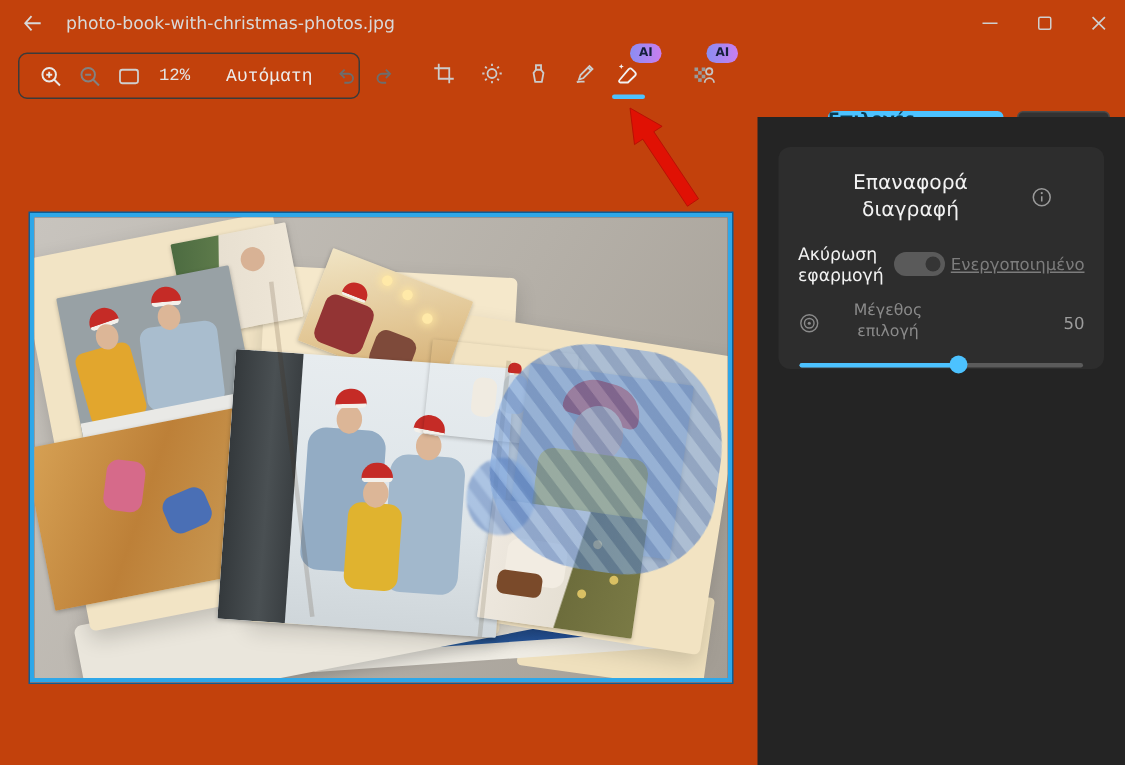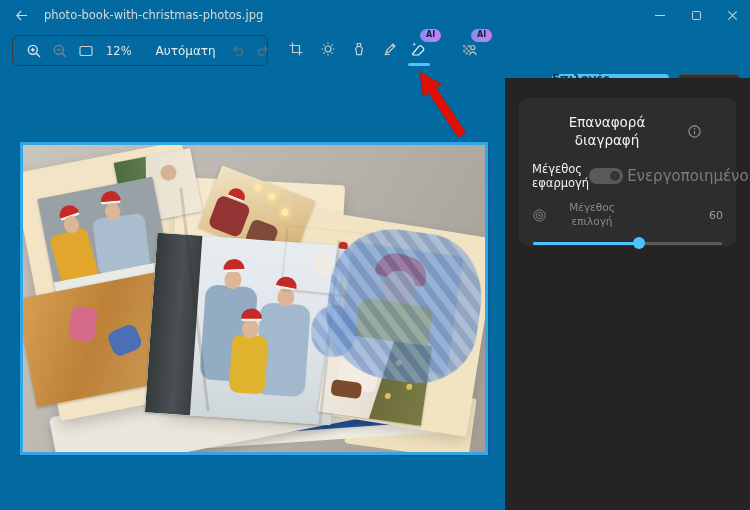--- a/index.html
+++ b/index.html
@@ -1,39 +1,39 @@
 <!DOCTYPE html>
 <html><head>
 <meta charset="utf-8">
 <style>
   * { box-sizing: border-box; margin: 0; padding: 0; }
   html,body { background:#111; }
   .app {
     position: relative; width: 750px; height: 510px; overflow: hidden;
-    background: #0369a1;
+    background: #c2410c;
     font-family: "DejaVu Sans", "Liberation Sans", sans-serif;
     color: #e8e8e8;
   }
   svg { display:block; }
 
   
   .titlebar { position:absolute; left:0; top:0; width:750px; height:30px; display:flex; align-items:center; }
   .back-btn { width:30px; height:30px; margin-left:6px; display:flex; align-items:center; justify-content:center; cursor:pointer; }
   .file-title { font-size:11.5px; color:#d9d9d9; margin-left:8px; }
   .win-controls { margin-left:auto; display:flex; height:30px; }
   .win-btn { width:36px; height:30px; display:flex; align-items:center; justify-content:center; cursor:pointer; }
   .min-glyph { width:10px; height:1px; background:#cfcfcf; }
   .max-glyph { width:9px; height:9px; border:1px solid #cfcfcf; border-radius:1.5px; }
 
   
   .toolbar { position:absolute; left:0; top:32px; width:750px; height:38px; }
   .zoom-group {
-    position:absolute; left:12px; top:3px; width:256px; height:31px;
+    position:absolute; left:12px; top:3px; width:228px; height:31px;
     border:1px solid #3b3b3b; border-radius:6px;
-    display:flex; align-items:center; padding:0 8px; gap:0;
+    display:flex; align-items:center; padding:0 8px; gap:0;font-family:Liberation Mono, monospace;
   }
   .tb-ic { width:26px; height:26px; display:flex; align-items:center; justify-content:center; cursor:pointer; border-radius:4px; flex:0 0 auto; }
   .zoom-pct { font-size:11.5px; color:#e3e3e3; padding:0 7px; cursor:pointer; }
   .vdiv { width:1px; height:16px; background:#454545; margin:0 4px; }
   .reset-lbl { font-size:12px; color:#ececec; padding:0 9px; cursor:pointer; white-space:nowrap; }
   .tool-btn { position:absolute; top:3px; width:28px; height:28px; display:flex; align-items:center; justify-content:center; cursor:pointer; }
   .ai-badge {
     position:absolute; top:-6px; left:16px; padding:1px 6px 2px;
     background:linear-gradient(90deg,#8a8df2,#c97ef0);
     border-radius:9px; font-size:8px; font-weight:bold; color:#15203c; line-height:10px;
@@ -56,21 +56,21 @@
   .sidebar { position:absolute; left:505px; top:78px; width:245px; height:432px; background:#242424; }
   .panel-card { position:absolute; left:14px; top:20px; width:217px; height:148px; background:#2d2d2d; border-radius:8px; }
   .card-title-row { display:flex; align-items:center; justify-content:center; gap:26px; padding-top:15px; }
   .card-title { width:108px; text-align:center; font-size:13.5px; line-height:1.35; color:#f2f2f2; }
   .row-toggle { display:flex; align-items:center; margin-top:13px; padding:0 13px; }
   .toggle-label { font-size:11.5px; color:#f2f2f2; flex:1; }
   .toggle {
     width:34px; height:16px; border-radius:9px; background:#5a5a5a; position:relative; cursor:pointer; flex:0 0 auto;
   }
   .toggle-knob { position:absolute; right:3px; top:3px; width:10px; height:10px; border-radius:50%; background:#353535; }
-  .toggle-state { font-size:15px; color:#7c7c7c; margin-left:4px; white-space:nowrap; }
+  .toggle-state { font-size:11px; color:#7c7c7c; margin-left:4px; white-space:nowrap;text-decoration:underline; }
   .row-brush { display:flex; align-items:center; margin-top:11px; padding:0 13px; }
   .brush-label { width:62px; text-align:center; font-size:10.5px; line-height:1.3; color:#8a8a8a; margin-left:14px; }
   .brush-value { margin-left:auto; font-size:11px; color:#9c9c9c; }
   .slider { position:relative; margin:7px 14px 0; height:14px; cursor:pointer; }
   .slider-track { position:absolute; left:0; right:0; top:6px; height:3px; border-radius:2px; background:#5b5b5b; }
   .slider-fill { position:absolute; left:0; top:6px; height:3px; border-radius:2px; background:#4cc2ff; width:56%; }
   .slider-thumb { position:absolute; left:calc(56% - 6px); top:1.5px; width:12px; height:12px; border-radius:50%; background:#4cc2ff; cursor:grab; }
 
   
   .stage-frame {
@@ -331,36 +331,36 @@
         <div class="card-title">Επαναφορά διαγραφή</div>
         <span>
           <svg width="15" height="15" viewBox="0 0 16 16" fill="none" stroke="#9a9a9a" stroke-width="1.1">
             <circle cx="8" cy="8" r="6"></circle>
               <line x1="8" y1="7.3" x2="8" y2="11"></line>
               <circle cx="8" cy="5" r="0.8" fill="#9a9a9a" stroke="none"></circle>
           </svg>
         </span>
       </div>
       <div class="row-toggle">
-        <div class="toggle-label">Μέγεθος εφαρμογή</div>
+        <div class="toggle-label">Ακύρωση εφαρμογή</div>
         <div class="toggle">
           <div class="toggle-knob"></div>
         </div>
         <div class="toggle-state">Ενεργοποιημένο</div>
       </div>
       <div class="row-brush">
         <span>
           <svg width="15" height="15" viewBox="0 0 16 16" fill="none" stroke="#8a8a8a" stroke-width="1">
             <circle cx="8" cy="8" r="6"></circle>
               <circle cx="8" cy="8" r="3.4"></circle>
               <circle cx="8" cy="8" r="1.1" fill="#8a8a8a" stroke="none"></circle>
           </svg>
         </span>
         <div class="brush-label">Μέγεθος επιλογή</div>
-        <div class="brush-value">60</div>
+        <div class="brush-value">50</div>
       </div>
       <div class="slider">
         <div class="slider-track"></div>
         <div class="slider-fill"></div>
         <div class="slider-thumb"></div>
       </div>
     </div>
   </div>
 
   <div class="stage-frame">

